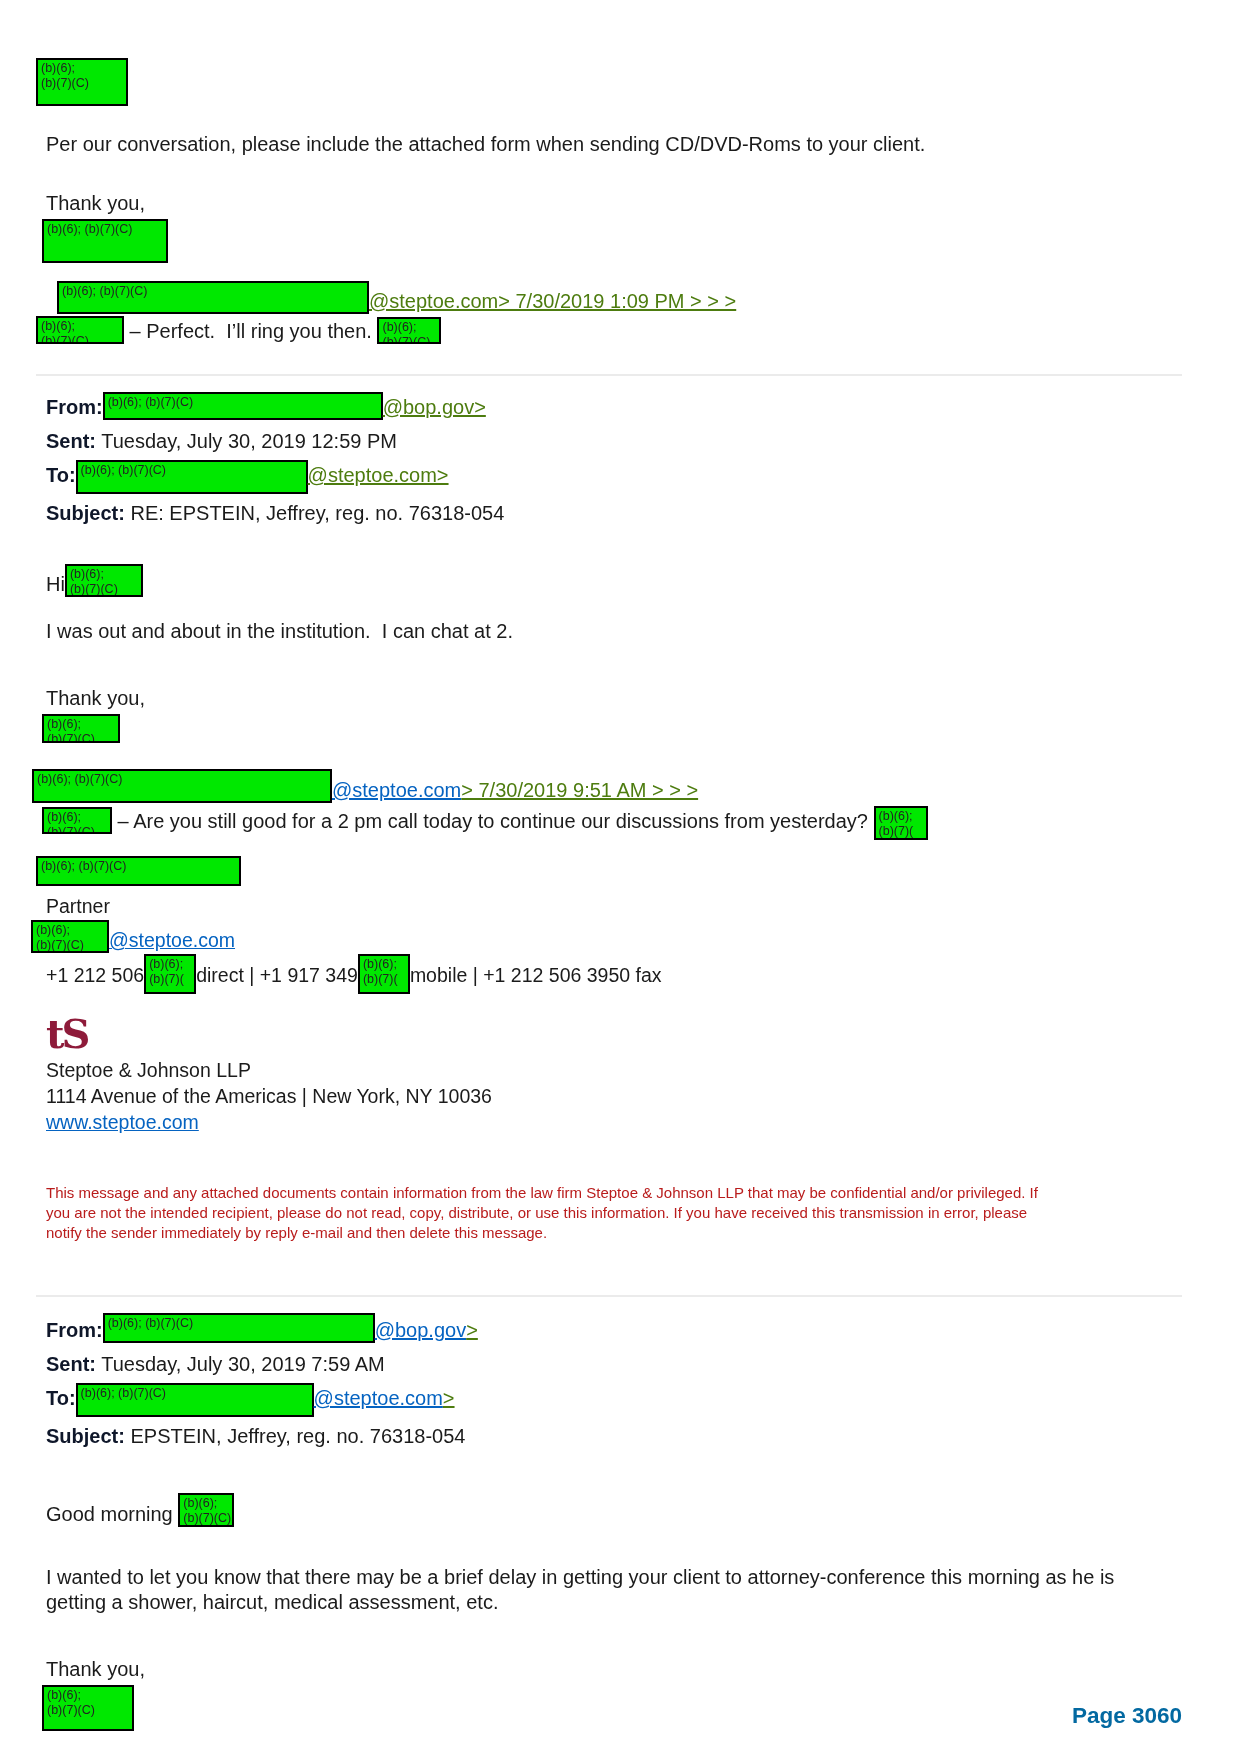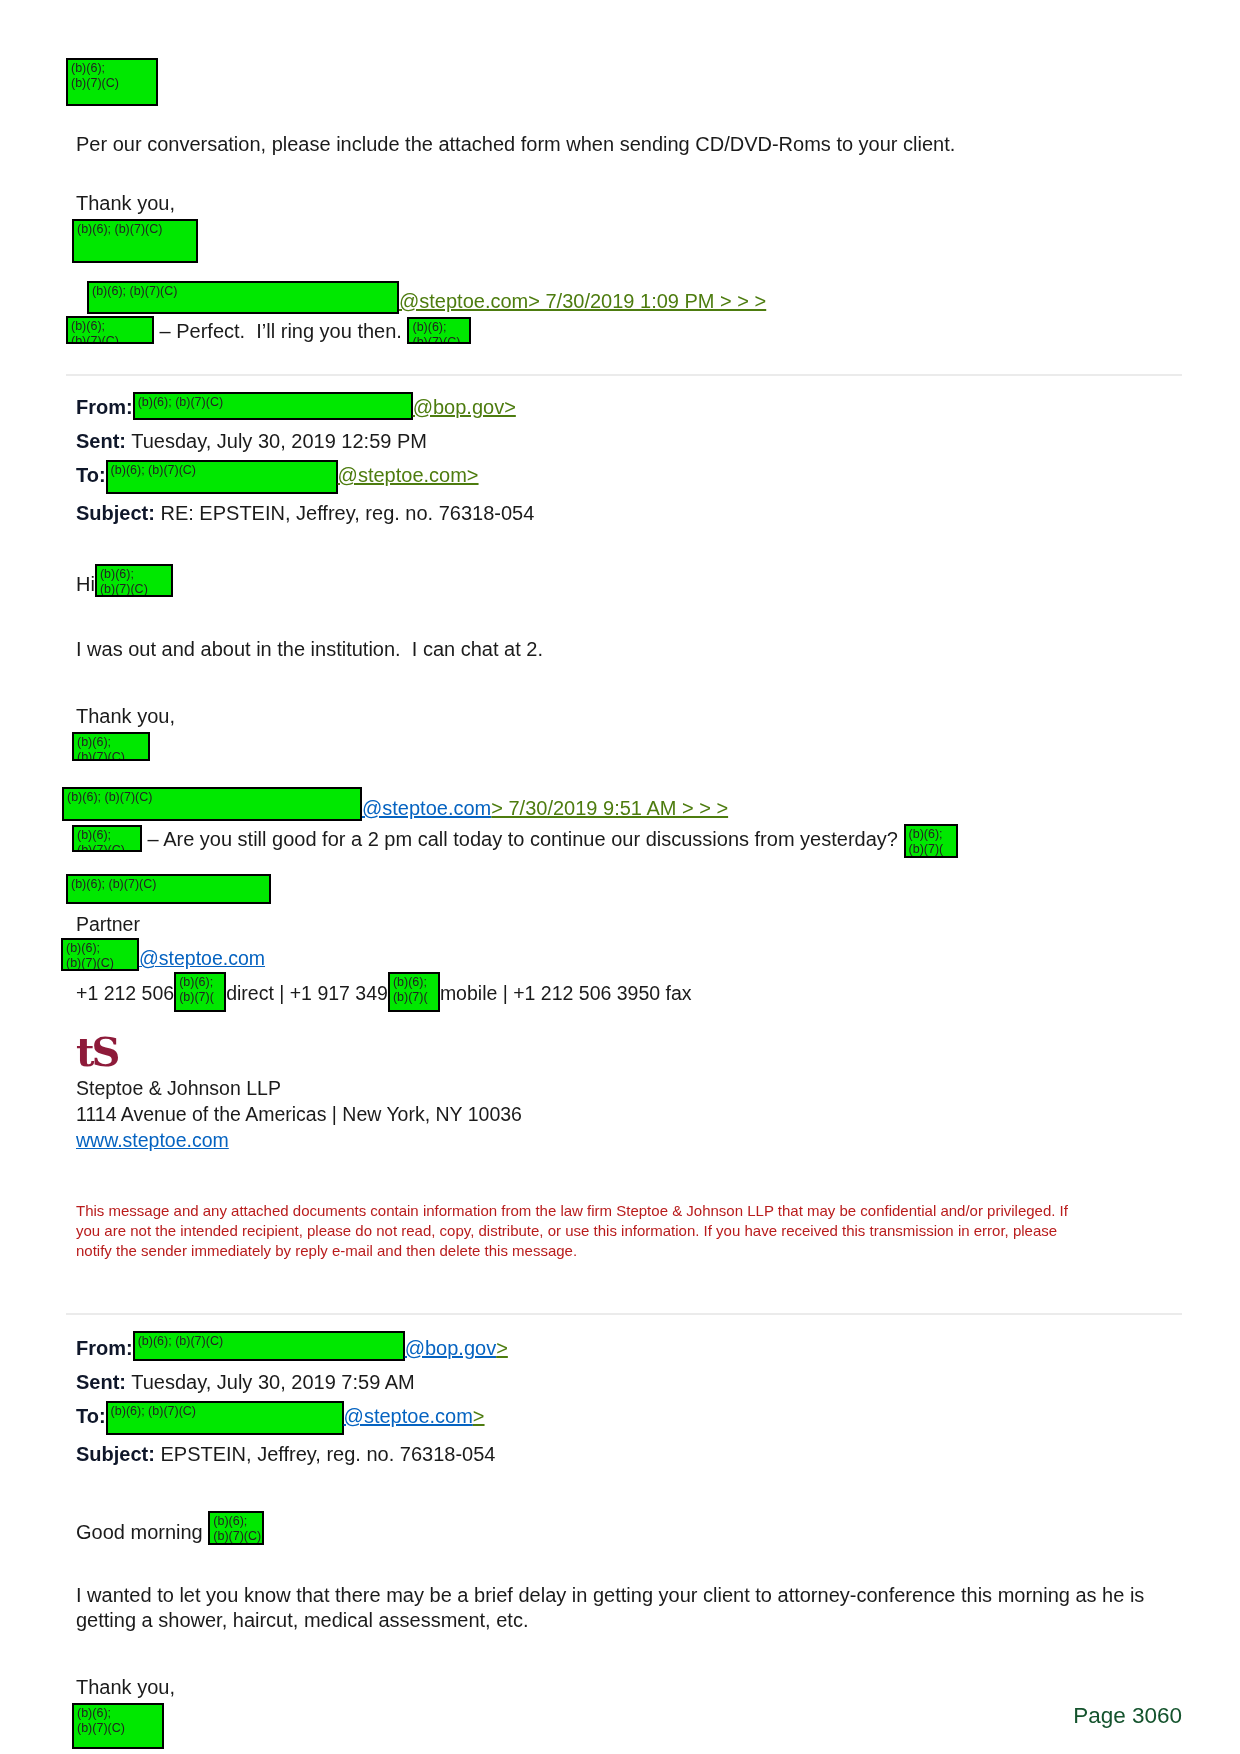--- a/index.html
+++ b/index.html
@@ -1,18 +1,18 @@
 <!DOCTYPE html>
 <html style="--redaction_green: #00e800; --link_blue: #0563c1; --logo_red: #8e1b3a;"><head>
 <meta charset="utf-8">
 <style>
   html,body{margin:0;padding:0;background:#fff;}
   .page{
     position:relative;width:1240px;height:1754px;box-sizing:border-box;
-    padding:58px 58px 0 66px;background:#fff;overflow:hidden;
+    padding:58px 58px 0 36px;background:#fff;overflow:hidden;
     font-family:"Liberation Sans",sans-serif;color:#1b1b1b;
     font-size:20px;line-height:25px;
   }
   .redact{
     display:inline-block;vertical-align:middle;box-sizing:border-box;
     background:var(--redaction_green,#00e800);border:2px solid #000;
     overflow:hidden;font-size:12.5px;line-height:14px;color:#222;
   }
   .redact .rl{display:block;padding:1px 0 0 3px;white-space:nowrap;}
   .va-low{vertical-align:-12px;}
@@ -22,21 +22,21 @@
   .hdr{margin:0 0 4px 10px;line-height:30px;}
   .hdr b{color:#0f172a;}
   .link{color:var(--link_blue,#0563c1);text-decoration:underline;cursor:pointer;margin-top:40px;}
   .plain{color:#4d7c0f;text-decoration:underline;}
   hr.div{border:none;border-top:2px solid #ebebeb;margin:30px 0 16px 0;}
   .logo{font-family:"DejaVu Serif",serif;color:var(--logo_red,#8e1b3a);
     font-size:40px;font-weight:bold;letter-spacing:-3px;line-height:40px;
     margin:20px 0 4px 10px;}
   .sig-line{margin:0 0 1px 10px;font-size:19.5px;line-height:25px;}
   .disclaimer{margin:48px 0 0 10px;font-size:15px;line-height:20px;max-width:1015px;color:#b91c1c;}
-  .pagenum{position:absolute;right:58px;bottom:26px;font-size:22.5px;color:#14532d;}
+  .pagenum{position:absolute;right:58px;bottom:26px;font-size:22.5px;color:#0369a1;font-weight:bold;}
 </style>
 </head>
 <body>
 
 <div class="page">
 
   
   <span class="redact" style="width:92px;height:48px;">
     <span class="rl">(b)(6);</span>
     <span class="rl">(b)(7)(C)</span>
@@ -59,21 +59,21 @@
   <hr class="div">
 
   
   <p class="hdr"><b>From:</b><span class="redact va-mid" style="width:280px;height:28px;"><span class="rl">(b)(6); (b)(7)(C)</span></span><span class="plain">@bop.gov&gt;</span></p>
   <p class="hdr"><b>Sent:</b> <span>Tuesday, July 30, 2019 12:59 PM</span></p>
   <p class="hdr"><b>To:</b><span class="redact va-low" style="width:232px;height:34px;"><span class="rl">(b)(6); (b)(7)(C)</span></span><span class="plain">@steptoe.com&gt;</span></p>
   <p class="hdr"><b>Subject:</b> <span>RE: EPSTEIN, Jeffrey, reg. no. 76318-054</span></p>
 
   <p class="body-text indent" style="margin-top:36px;"><span>Hi</span><span class="redact va-mid" style="width:78px;height:33px;"><span class="rl">(b)(6);</span><span class="rl">(b)(7)(C)</span></span></p>
 
-  <p class="body-text indent" style="margin-top:40px;">I was out and about in the institution.  I can chat at 2.</p>
+  <p class="body-text indent" style="margin-top:22px;">I was out and about in the institution.  I can chat at 2.</p>
 
   <p class="body-text indent" style="margin-top:42px;">Thank you,</p>
   <div style="margin-top:3px;">
     <span class="redact" style="width:78px;height:29px;margin-left:6px;">
       <span class="rl">(b)(6);</span>
       <span class="rl">(b)(7)(C)</span>
     </span>
   </div>
 
   

